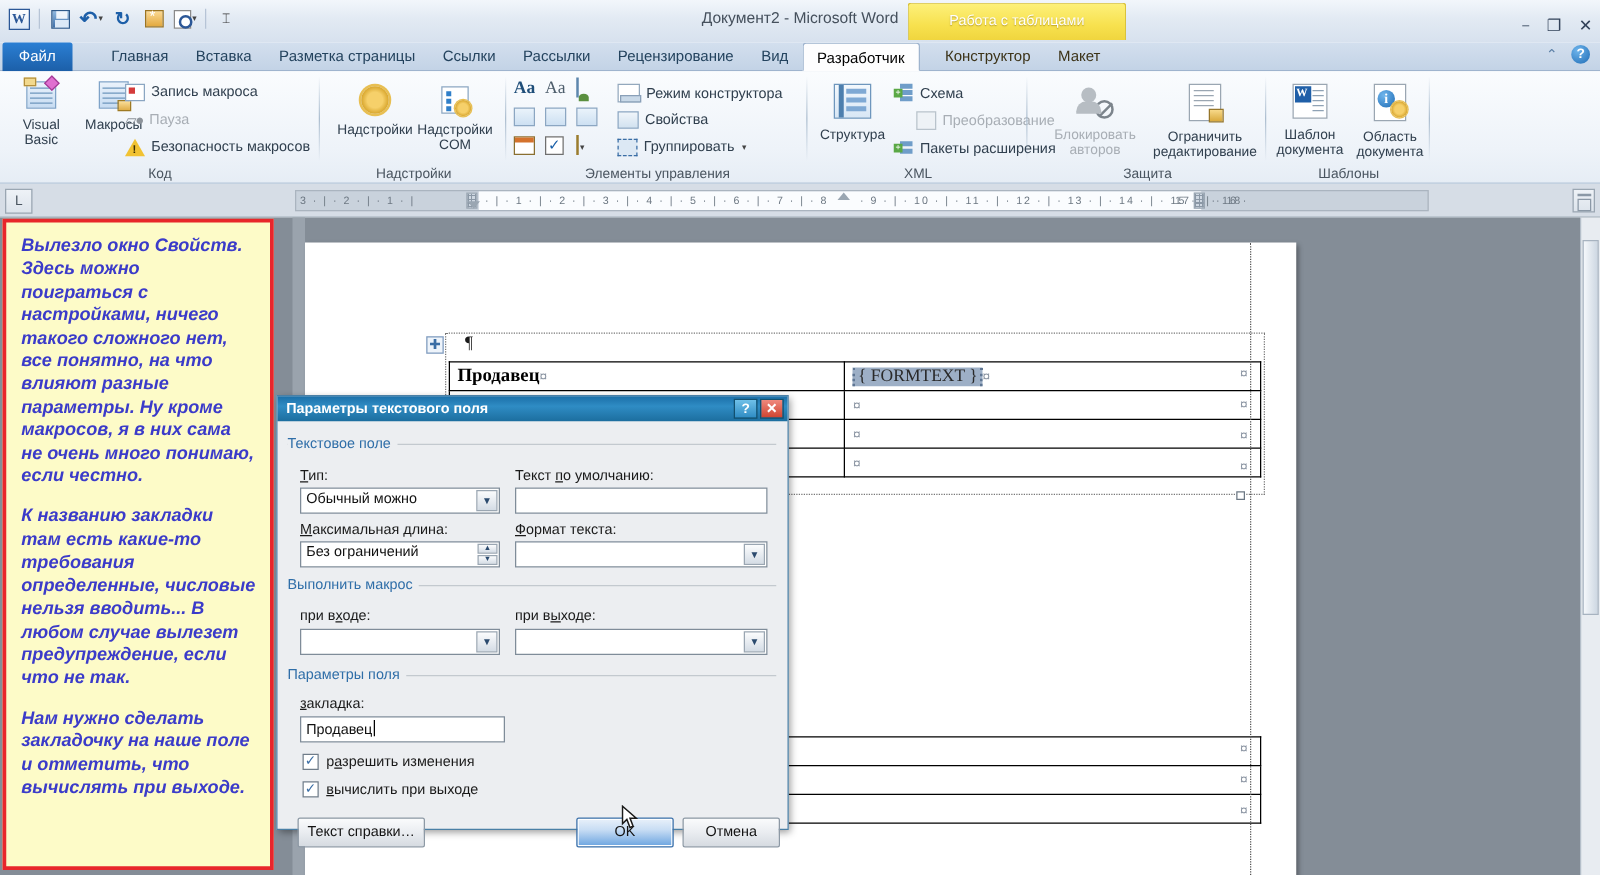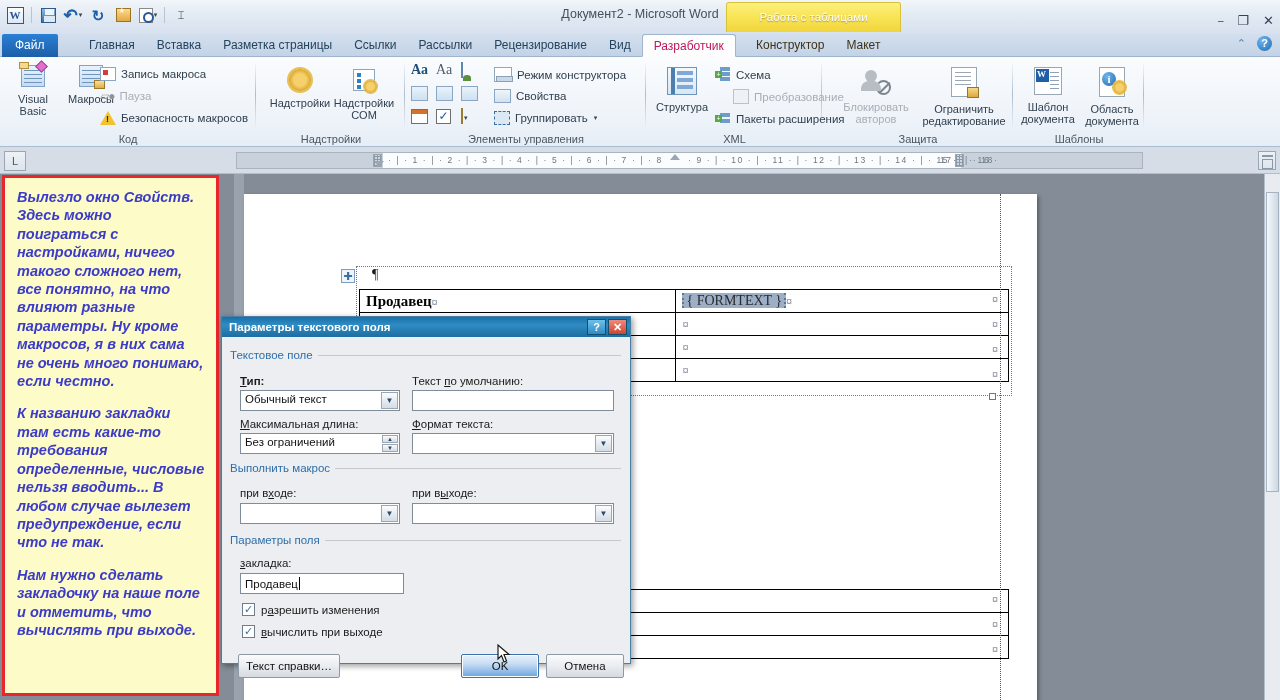--- a/index.html
+++ b/index.html
@@ -70,21 +70,21 @@
     color: #fff; font-size: 12px; line-height: 23px;
     border-radius: 2px 2px 0 0;
   }
   .tabs { position: absolute; left: 78px; top: 0; display: flex; height: 23px; }
   .tab {
     height: 23px; line-height: 23px; padding: 0 11px; font-size: 12px;
     color: #24435e; white-space: nowrap;
   }
   .tab.active {
     background: #fdfdfe; border: 1px solid #9fb4ce; border-bottom: 1px solid #fdfdfe;
-    border-radius: 3px 3px 0 0; color: #be185d; margin-top: 0;
+    border-radius: 3px 3px 0 0; color: #000000; margin-top: 0;
   }
   .ctxtabs { position: absolute; left: 745px; top: 0; display: flex; height: 23px; }
   .ctxtabs .tab { color: #3c3318; }
   .helprow { position: absolute; right: 8px; top: 36px; display: flex; gap: 11px; align-items: center; }
   .chev-up { color: #5b7fa6; font-size: 11px; }
   .helpbtn {
     width: 15px; height: 15px; border-radius: 50%;
     background: radial-gradient(circle at 35% 30%, #6fb5ec, #1f6cb5);
     color: #fff; font-size: 11px; font-weight: bold; text-align: center; line-height: 15px;
   }
@@ -563,20 +563,21 @@
       </div>
       <div class="glabel" style="width:130px;">Шаблоны</div>
       <div class="gsep"></div>
     </div>
   </div>
 
   <div class="rulerband">
     <div class="tabstop-btn">L</div>
     <div class="hruler">
       <div class="white" style="left:146px;width:578px;"></div>
+      <div class="ticks" style="left:0;">3 · | · 2 · | · 1 · | </div>
       <div class="ticks" style="left:148px;"> · | · 1 · | · 2 · | · 3 · | · 4 · | · 5 · | · 6 · | · 7 · | · 8 </div>
       <div class="ticks" style="left:448px;"> · 9 · | · 10 · | · 11 · | · 12 · | · 13 · | · 14 · | · 15 · | · 16 · </div>
       <div class="ticks" style="left:700px;"> 17 · | · 18</div>
       <div class="colmark" style="left:136px;"></div>
       <div class="colmark" style="left:718px;"></div>
       <div class="indent-mark" style="left:433px;top:1px;border-bottom:6px solid #9aa6b2;"></div>
       <div class="indent-mark" style="left:137px;top:8px;border-top:6px solid #9aa6b2;"></div>
     </div>
     <div class="vruler-toggle"></div>
   </div>
@@ -673,23 +674,23 @@
     <div class="dlg-title">
       <span class="t">Параметры текстового поля</span>
       <span class="dlg-btn-help">?</span>
       <span class="dlg-btn-close">✕</span>
     </div>
     <div class="dlg-body">
 
       <div class="fs-line" style="top:18px;"></div>
       <div class="fs-label" style="top:12px;">Текстовое поле</div>
 
-      <div class="fl" style="left:18px;top:38px;font-weight:bold;"><u>Т</u>ип:</div>
+      <div class="fl" style="left:18px;top:38px;"><u>Т</u>ип:</div>
       <div class="combo" style="left:18px;top:53px;width:160px;">
-        <span class="val">Обычный текст</span>
+        <span class="val">Обычный можно</span>
         <span class="arrow">▼</span>
       </div>
 
       <div class="fl" style="left:190px;top:38px;">Текст <u>п</u>о умолчанию:</div>
       <input class="inp" style="left: 190px; top: 53px; width: 202px;" value="">
 
       <div class="fl" style="left:18px;top:81px;"><u>М</u>аксимальная длина:</div>
       <div class="spin" style="left:18px;top:96px;width:160px;">
         <span class="val">Без ограничений</span>
         <span class="up">▲</span>

